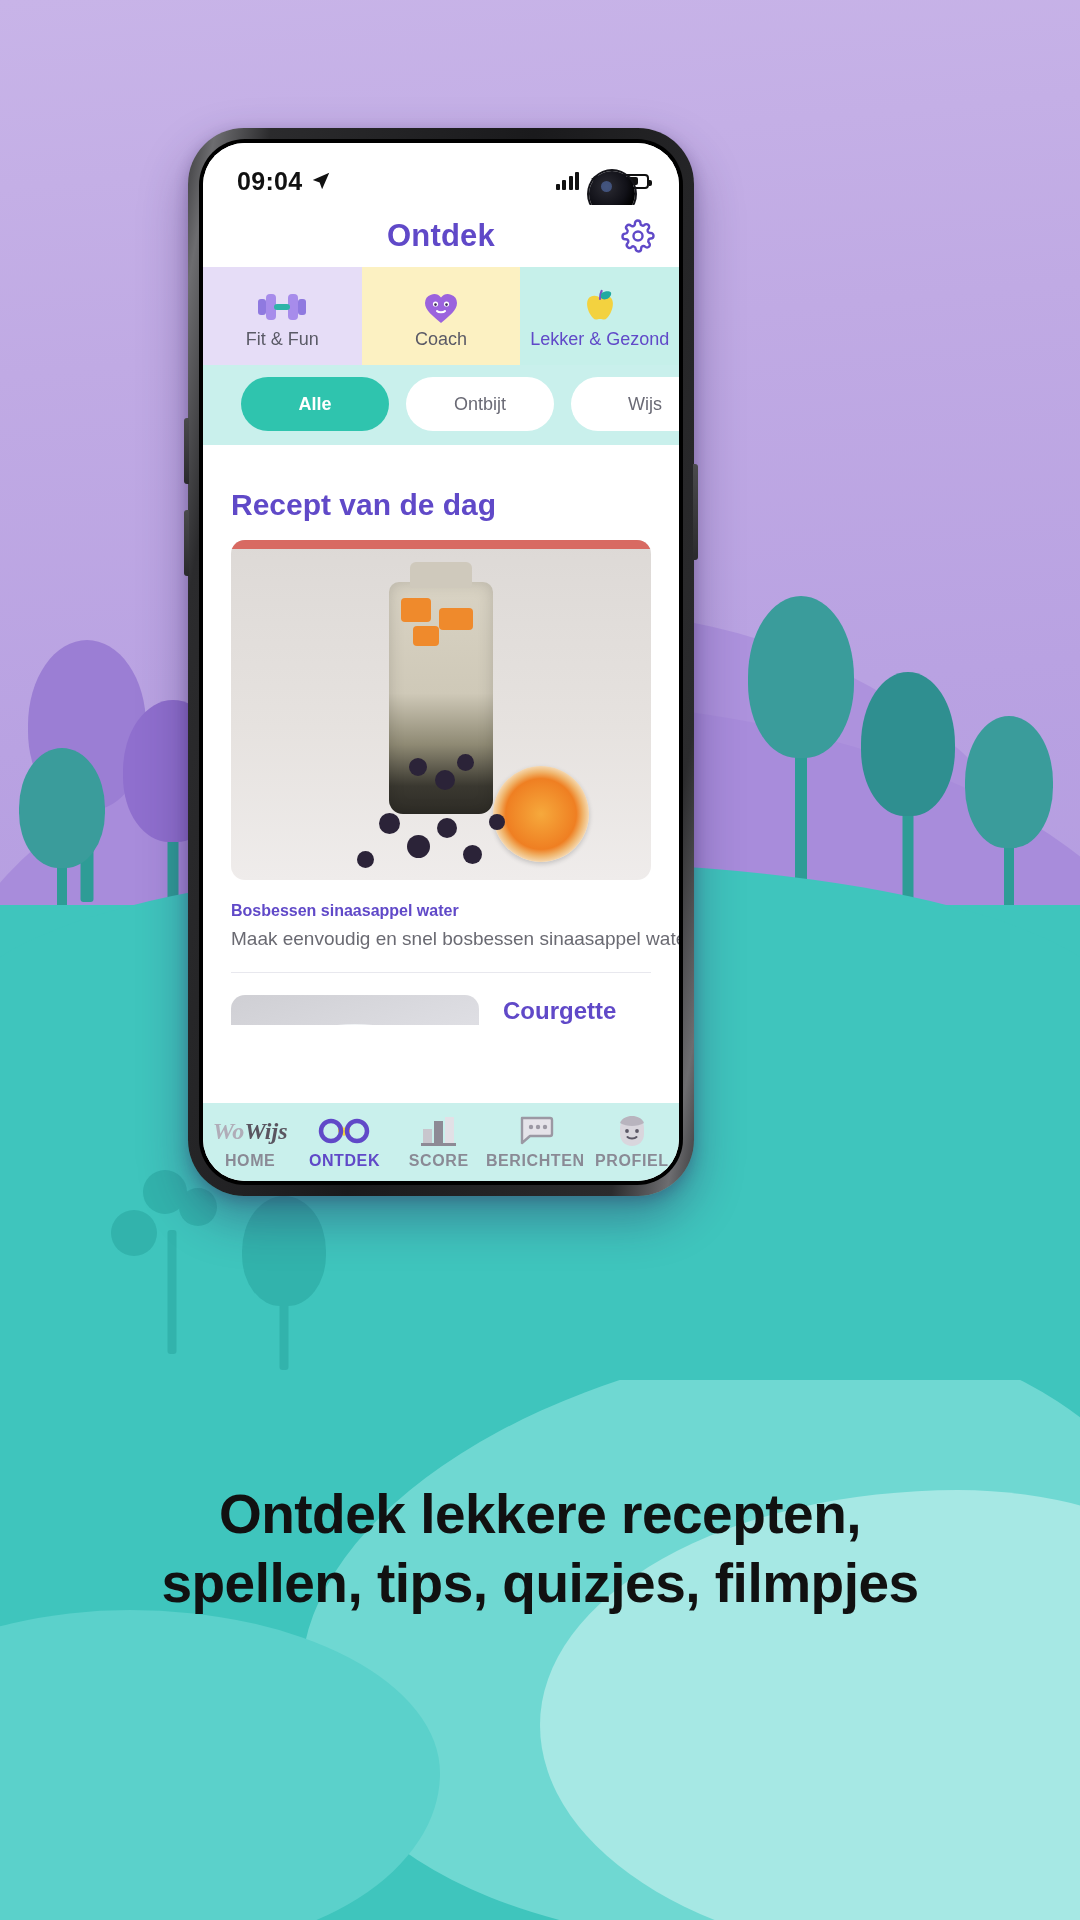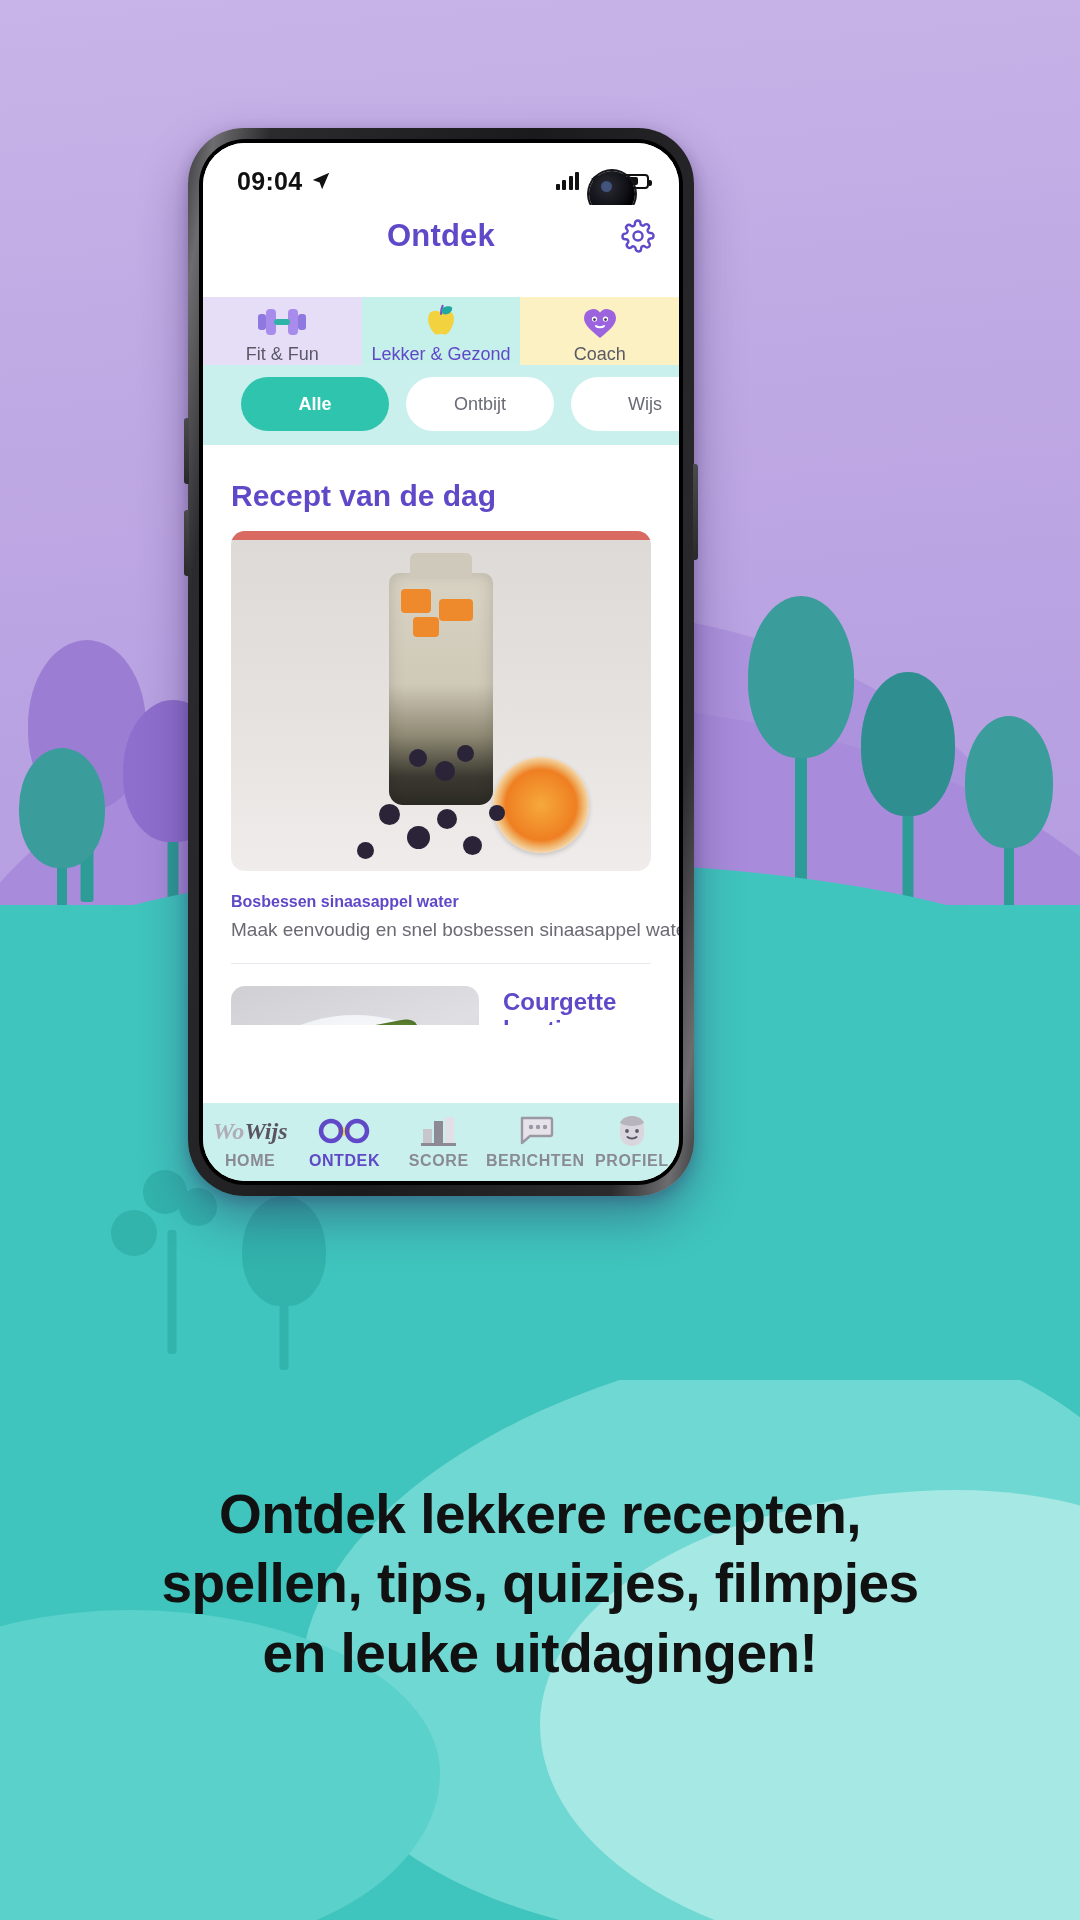--- a/index.html
+++ b/index.html
@@ -145,21 +145,21 @@
     height:62px; background:#fff; position:relative;
     display:flex; align-items:center; justify-content:center;
   }
   #apptitle { font-size:31px; font-weight:bold; color:#6049c8; letter-spacing:0.2px; }
   #gear {
     position:absolute; right:24px; top:50%; transform:translateY(-50%);
     width:34px; height:34px;
   }
 
   
-  #cattabs { display:flex; height:98px;align-items:flex-end; }
+  #cattabs { display:flex; height:98px; }
   .cattab {
     flex:1 1 0; display:flex; flex-direction:column;
     align-items:center; justify-content:center; gap:3px;
     padding-top:6px;
   }
   .cattab .emoji { font-size:0; line-height:0; height:38px; display:flex; align-items:center; }
   .cattab .lbl { font-size:18px; color:#5a5a66; font-weight:500; }
   .cattab.active .lbl { color:#6049c8; }
 
   
@@ -169,21 +169,21 @@
   }
   .chip {
     flex:0 0 auto; height:54px; min-width:148px;
     border-radius:27px; background:#fff;
     display:flex; align-items:center; justify-content:center;
     font-size:18px; color:#6a6a75; padding:0 26px;
   }
   .chip.active { background:#2fc4ae; color:#fff; font-weight:600; }
 
   
-  #content { background:#fff; padding:8px 0 0 0; position:relative; height:580px; overflow:hidden; }
+  #content { background:#fff; padding:17px 0 0 0; position:relative; height:580px; overflow:hidden; }
   #sectiontitle {
     font-size:30px; font-weight:bold; color:#6049c8;
     padding:26px 0 18px 28px;
   }
   .hero-img {
     margin:0 28px; height:340px; border-radius:14px;
     background:linear-gradient(180deg,#ddd9d6 0%, #e6e2df 55%, #efeceb 100%);
     position:relative; overflow:hidden;
   }
   .hero-img .strip { position:absolute; left:0; right:0; top:0; height:9px; background:#d86a62; }
@@ -359,43 +359,43 @@
               <rect x="2" y="10" width="8" height="16" rx="3" fill="#8f79e0"></rect>
               <rect x="10" y="5" width="10" height="26" rx="4" fill="#a78ceb"></rect>
               <rect x="32" y="5" width="10" height="26" rx="4" fill="#a78ceb"></rect>
               <rect x="42" y="10" width="8" height="16" rx="3" fill="#8f79e0"></rect>
               <rect x="18" y="15" width="16" height="6" rx="3" fill="#2fb3a8"></rect>
             </svg>
           </span>
           <span class="lbl">Fit &amp; Fun</span>
         </div>
 
-        <div class="cattab active" style="background:#c6f0ea;">
-          <span class="emoji">
-            <svg width="44" height="40" viewBox="0 0 44 40">
-              <path d="M22 11c-3-3-9-3-11.5.6C8 15 9 22 12 27c2 3.4 4 5.6 6 5.6 1.3 0 2.4-.7 4-.7s2.7.7 4 .7c2 0 4-2.2 6-5.6 3-5 4-12 1.5-15.4C31 7.9 25 8 22 11Z" fill="#f3d23f"></path>
-              <path d="M22 12c0-4 .6-6 1.6-8" stroke="#7e4fc4" stroke-width="2.2" fill="none" stroke-linecap="round"></path>
-              <path d="M23.6 6c4-2.5 8-2 9.4-.6.8 2.4-1.4 5.6-4.4 6.6-2.6.9-4.6.2-5.4-1-0.8-1.4-.6-3.6.4-5Z" fill="#21a9a1"></path>
-            </svg>
-          </span>
-          <span class="lbl">Lekker &amp; Gezond</span>
-        </div>
-
         <div class="cattab" style="background:#fcf1c2;">
           <span class="emoji">
             <svg width="44" height="40" viewBox="0 0 44 40">
               <path d="M22 36C14 29 6 23.5 6 16A9 9 0 0 1 22 10.5 9 9 0 0 1 38 16c0 7.5-8 13-16 20Z" fill="#9b63dd"></path>
               <circle cx="16.5" cy="17" r="2.6" fill="#fff"></circle>
               <circle cx="27.5" cy="17" r="2.6" fill="#fff"></circle>
               <circle cx="16.5" cy="17.6" r="1.3" fill="#3a2a55"></circle>
               <circle cx="27.5" cy="17.6" r="1.3" fill="#3a2a55"></circle>
               <path d="M18 24c1.4 1.6 6.6 1.6 8 0" stroke="#fff" stroke-width="2" fill="none" stroke-linecap="round"></path>
             </svg>
           </span>
           <span class="lbl">Coach</span>
+        </div>
+
+        <div class="cattab active" style="background:#c6f0ea;">
+          <span class="emoji">
+            <svg width="44" height="40" viewBox="0 0 44 40">
+              <path d="M22 11c-3-3-9-3-11.5.6C8 15 9 22 12 27c2 3.4 4 5.6 6 5.6 1.3 0 2.4-.7 4-.7s2.7.7 4 .7c2 0 4-2.2 6-5.6 3-5 4-12 1.5-15.4C31 7.9 25 8 22 11Z" fill="#f3d23f"></path>
+              <path d="M22 12c0-4 .6-6 1.6-8" stroke="#7e4fc4" stroke-width="2.2" fill="none" stroke-linecap="round"></path>
+              <path d="M23.6 6c4-2.5 8-2 9.4-.6.8 2.4-1.4 5.6-4.4 6.6-2.6.9-4.6.2-5.4-1-0.8-1.4-.6-3.6.4-5Z" fill="#21a9a1"></path>
+            </svg>
+          </span>
+          <span class="lbl">Lekker &amp; Gezond</span>
         </div>
       </div>
 
       <div id="chips">
         <div class="chip active">
           <span>Alle</span>
         </div>
         <div class="chip">
           <span>Ontbijt</span>
         </div>
@@ -501,14 +501,13 @@
         </div>
       </div>
 
     </div>
   </div>
 </div>
 
 <div id="caption">
   <div>Ontdek lekkere recepten,</div>
   <div>spellen, tips, quizjes, filmpjes</div>
-  <div>en leuke uitdagingen!</div>
 </div>
 
 </body></html>

